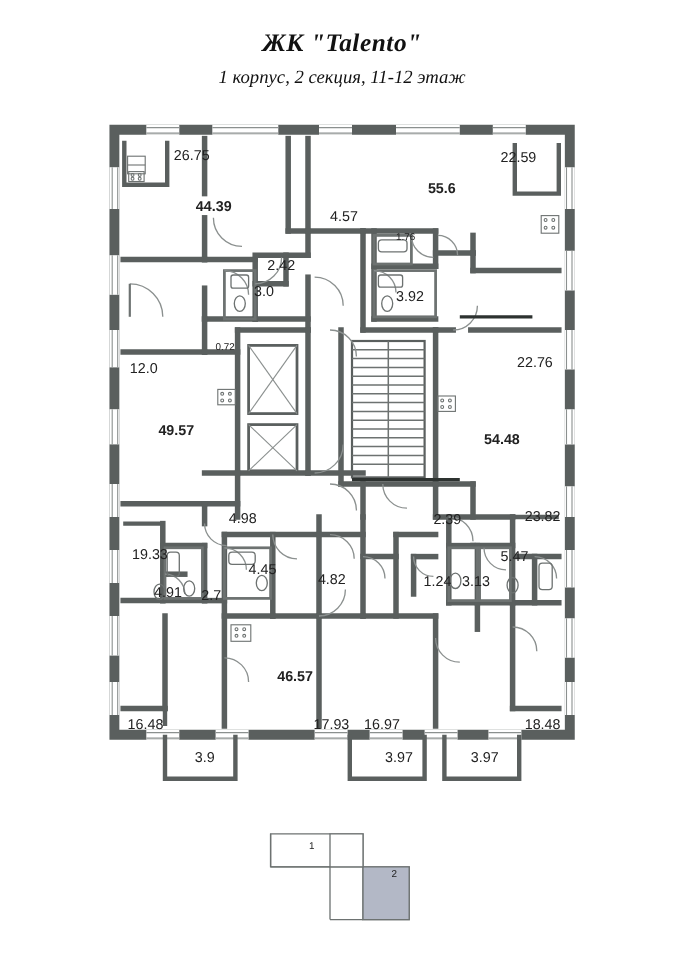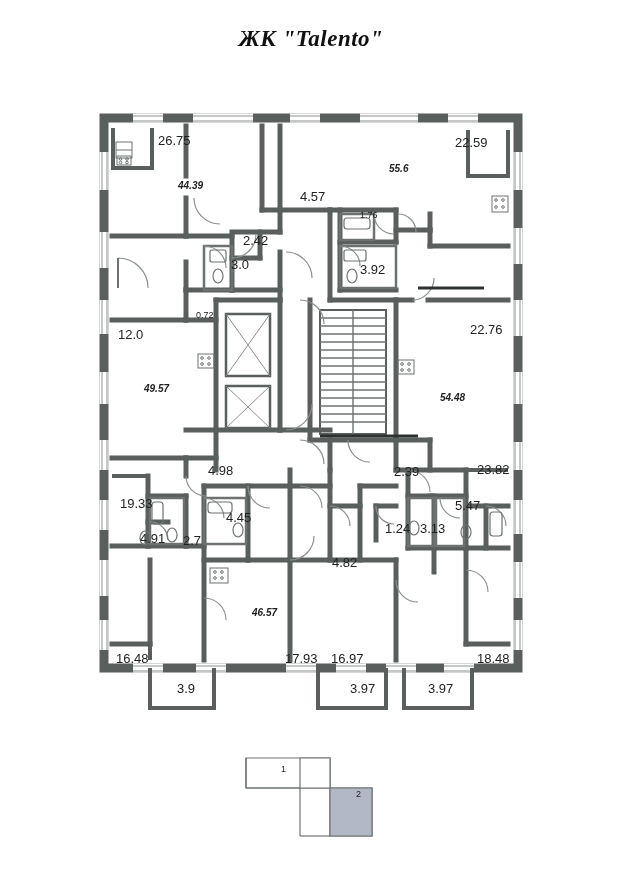--- a/index.html
+++ b/index.html
@@ -46,35 +46,36 @@
     top: 0;
     width: 622px;
     height: 880px;
   }
   .area-label {
     position: absolute;
     font-family: "Liberation Sans", sans-serif;
     color: #222;
     white-space: nowrap;
   }
-  .a-big { font-size: 10px; font-weight: bold; font-style: italic; }
+  .a-big { font-size: 13px; font-weight: bold; }
   .a-mid { font-size: 13px; }
   .a-small { font-size: 9px; }
   .key-label {
     position: absolute;
     font-size: 9px;
     color: #222;
   }
 </style>
 </head>
 <body>
 
 <div id="root">
 
   <div class="title" id="title-main">ЖК "Talento"</div>
+  <div class="title" id="title-sub">1 корпус, 2 секция, 11-12 этаж</div>
 
   <svg id="plan" viewBox="0 0 622 880" xmlns="http://www.w3.org/2000/svg">
 
     <g>
 
       <path d="M104 118 H518 V668 H104 Z" fill="none" stroke="#5a5f5e" stroke-width="9"></path>
 
       <path d="M112 126 H510 V660 H112 Z" fill="none" stroke="#ffffff" stroke-width="1"></path>
     </g>
 
@@ -437,21 +438,21 @@
       <div class="area-label a-mid" style="left: 470px; top: 322px;">22.76</div>
       <div class="area-label a-big" style="left: 144px; top: 383px;">49.57</div>
       <div class="area-label a-big" style="left: 440px; top: 392px;">54.48</div>
       <div class="area-label a-mid" style="left: 208px; top: 463px;">4.98</div>
       <div class="area-label a-mid" style="left: 394px; top: 464px;">2.39</div>
       <div class="area-label a-mid" style="left: 477px; top: 462px;">23.82</div>
       <div class="area-label a-mid" style="left: 120px; top: 473px; margin-top: 23px;">19.33</div>
       <div class="area-label a-mid" style="left: 455px; top: 498px;">5.47</div>
       <div class="area-label a-mid" style="left: 140px; top: 509px; margin-top: 22px;">4.91</div>
       <div class="area-label a-mid" style="left: 226px; top: 510px;">4.45</div>
-      <div class="area-label a-mid" style="left: 289px; top: 555px; padding-left: 43px;">4.82</div>
+      <div class="area-label a-mid" style="left: 289px; top: 519px;">4.82</div>
       <div class="area-label a-mid" style="left: 385px; top: 521px;">1.24</div>
       <div class="area-label a-mid" style="left: 420px; top: 521px;">3.13</div>
       <div class="area-label a-mid" style="left: 183px; top: 533px;">2.7</div>
       <div class="area-label a-big" style="left: 252px; top: 607px;">46.57</div>
       <div class="area-label a-mid" style="left: 116px; top: 651px;">16.48</div>
       <div class="area-label a-mid" style="left: 285px; top: 651px;">17.93</div>
       <div class="area-label a-mid" style="left: 331px; top: 651px;">16.97</div>
       <div class="area-label a-mid" style="left: 477px; top: 651px;">18.48</div>
       <div class="area-label a-mid" style="left: 177px; top: 681px;">3.9</div>
       <div class="area-label a-mid" style="left: 350px; top: 681px;">3.97</div>

